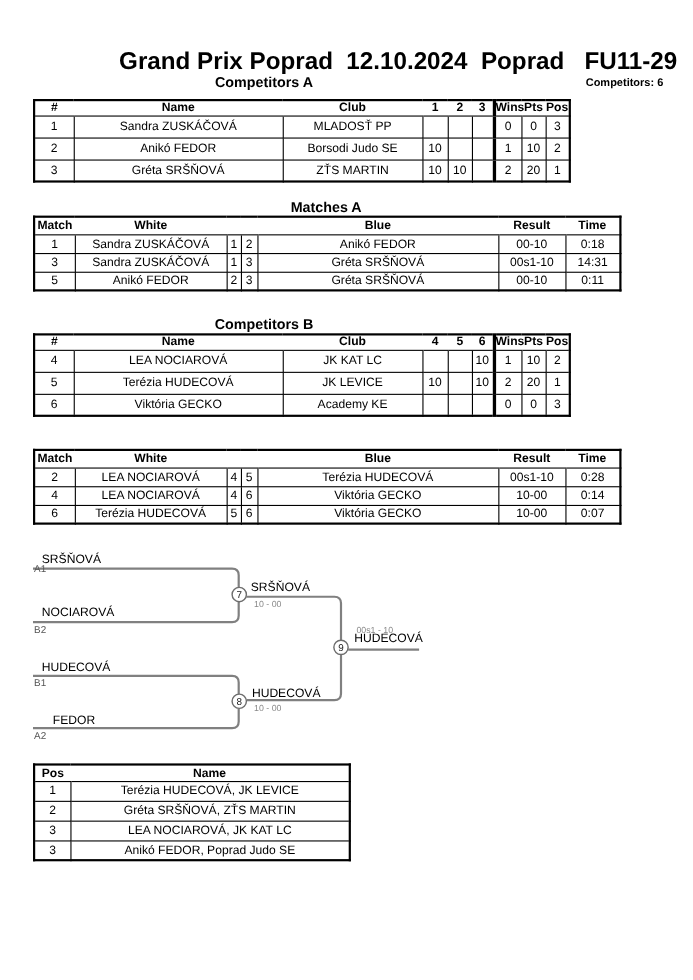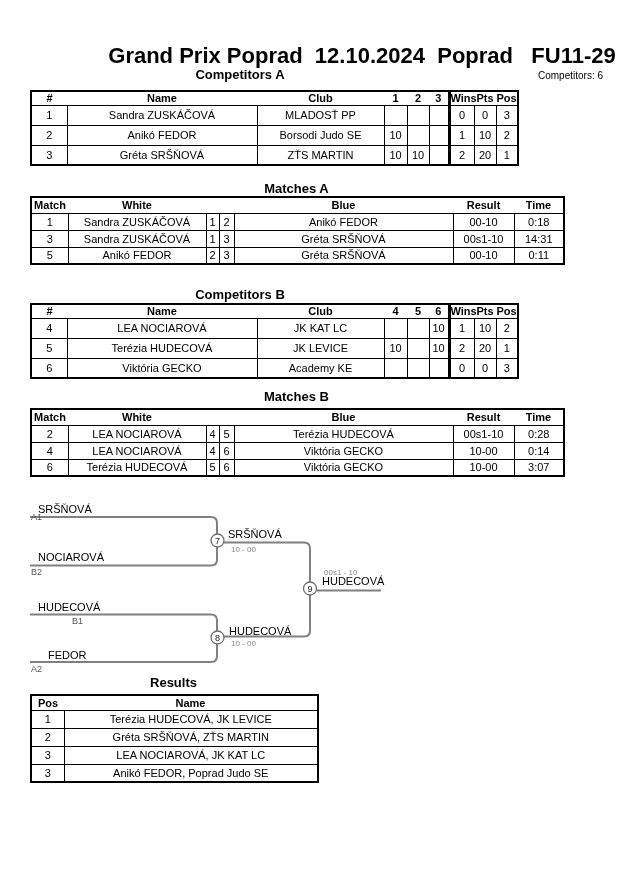--- a/index.html
+++ b/index.html
@@ -3,21 +3,21 @@
 <meta charset="utf-8">
 <style>
   html,body { margin:0; padding:0; background:#fff; }
   .page {
     position:relative; width:630px; height:891px; background:#ffffff;
     font-family:"Liberation Sans", sans-serif; color:#000; overflow:hidden;
   }
   .abs { position:absolute; }
   .title { font-size:22px; font-weight:bold; text-align:center; white-space:pre; letter-spacing:0; }
   .heading { font-size:13px; font-weight:bold; text-align:center; }
-  .note { font-size:10px; }
+  .note { font-size:10px;font-weight:bold; }
   table.tbl { position:absolute; border-collapse:collapse; table-layout:fixed; border:2px solid #000; background:#fff; }
   table.tbl th {
     font-size:11px; font-weight:bold; padding:0; white-space:nowrap;
     border:none; border-bottom:1px solid #000; text-align:center; overflow:visible;
   }
   table.tbl td {
     font-size:11px; padding:0; white-space:nowrap; overflow:hidden;
     border:1px solid #000; text-align:center; vertical-align:middle;
   }
   th.sep, td.sep { border-left:3px solid #000 !important; }
@@ -205,21 +205,20 @@
       <td></td>
       <td></td>
       <td></td>
       <td class="sep">0</td>
       <td>0</td>
       <td>3</td>
     </tr>
   </tbody>
     </table>
 
-  <div class="abs heading" style="left:30px; top:389px; width:533px;">Matches B</div>
   <table class="tbl" style="left:30px; top:408px; width:533px;">
     <colgroup>
         <col style="width:37px">
         <col style="width:138px">
         <col style="width:13px">
         <col style="width:15px">
         <col style="width:219px">
         <col style="width:61px">
         <col style="width:50px">
       </colgroup>
@@ -251,21 +250,21 @@
       <td>10-00</td>
       <td>0:14</td>
     </tr>
     <tr style="height:17px">
       <td>6</td>
       <td class="white">Terézia HUDECOVÁ</td>
       <td>5</td>
       <td>6</td>
       <td class="blue">Viktória GECKO</td>
       <td>10-00</td>
-      <td>3:07</td>
+      <td>0:07</td>
     </tr>
   </tbody>
     </table>
 
   <svg class="abs" style="left:20px; top:495px;" width="420" height="185" viewBox="0 0 420 185">
     <g fill="none" stroke="#808080" stroke-width="2">
       <path d="M10 22 H191 Q197 22 197 28 V39"></path>
       <path d="M10 70.5 H191 Q197 70.5 197 64.5 V52"></path>
       <path d="M204 47.5 H284 Q290 47.5 290 53.5 V87"></path>
       <path d="M10 119.5 H191 Q197 119.5 197 125.5 V136"></path>
@@ -289,27 +288,26 @@
   <div class="bseed" style="left:31px; top:512px;">A1</div>
   <div class="bname" style="left:38px; top:551px;">NOCIAROVÁ</div>
   <div class="bseed" style="left:31px; top:567px;">B2</div>
   <div class="bname" style="left:228px; top:528px;">SRŠŇOVÁ</div>
   <div class="bscore" style="left:231px; top:545px;">10 - 00</div>
 
   <div class="bname" style="left:322px; top:575px;">HUDECOVÁ</div>
   <div class="bscore" style="left:324px; top:568px;">00s1 - 10</div>
 
   <div class="bname" style="left:38px; top:601px;">HUDECOVÁ</div>
-  <div class="bseed" style="left:31px; top:616px;margin-left:41px;">B1</div>
+  <div class="bseed" style="left:31px; top:616px;">B1</div>
   <div class="bname" style="left:38px; top:649px;margin-left:10px;">FEDOR</div>
   <div class="bseed" style="left:31px; top:664px;">A2</div>
   <div class="bname" style="left:229px; top:625px;">HUDECOVÁ</div>
   <div class="bscore" style="left:231px; top:639px;">10 - 00</div>
 
-  <div class="abs heading" style="left:30px; top:675px; width:287px;">Results</div>
   <table class="tbl" style="left:30px; top:694px; width:287px;">
     <colgroup>
         <col style="width:33px">
         <col style="width:254px">
       </colgroup>
     <tbody>
         <tr style="height:15px">
       <th>Pos</th>
       <th>Name</th>
     </tr>

